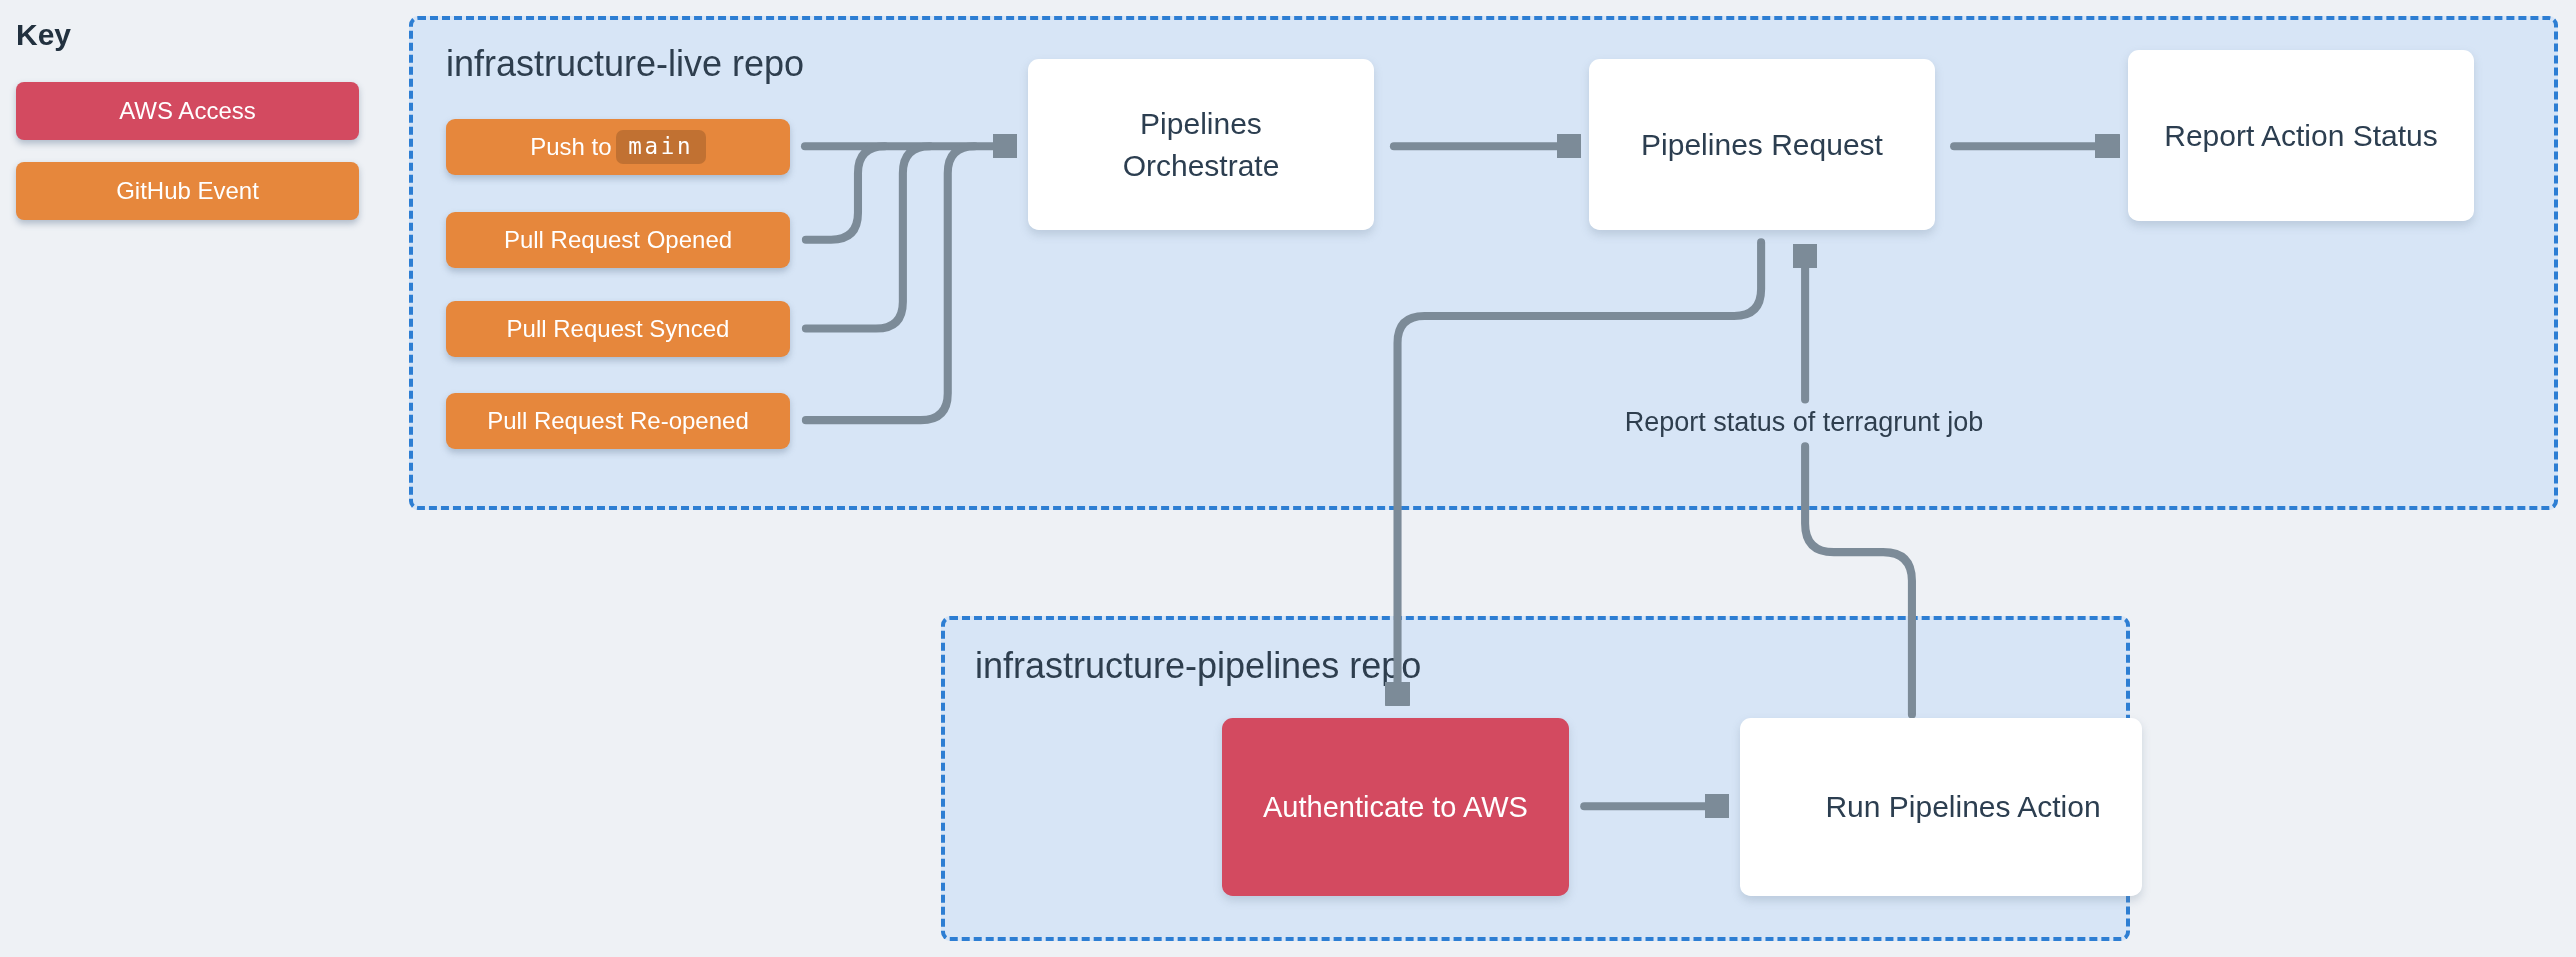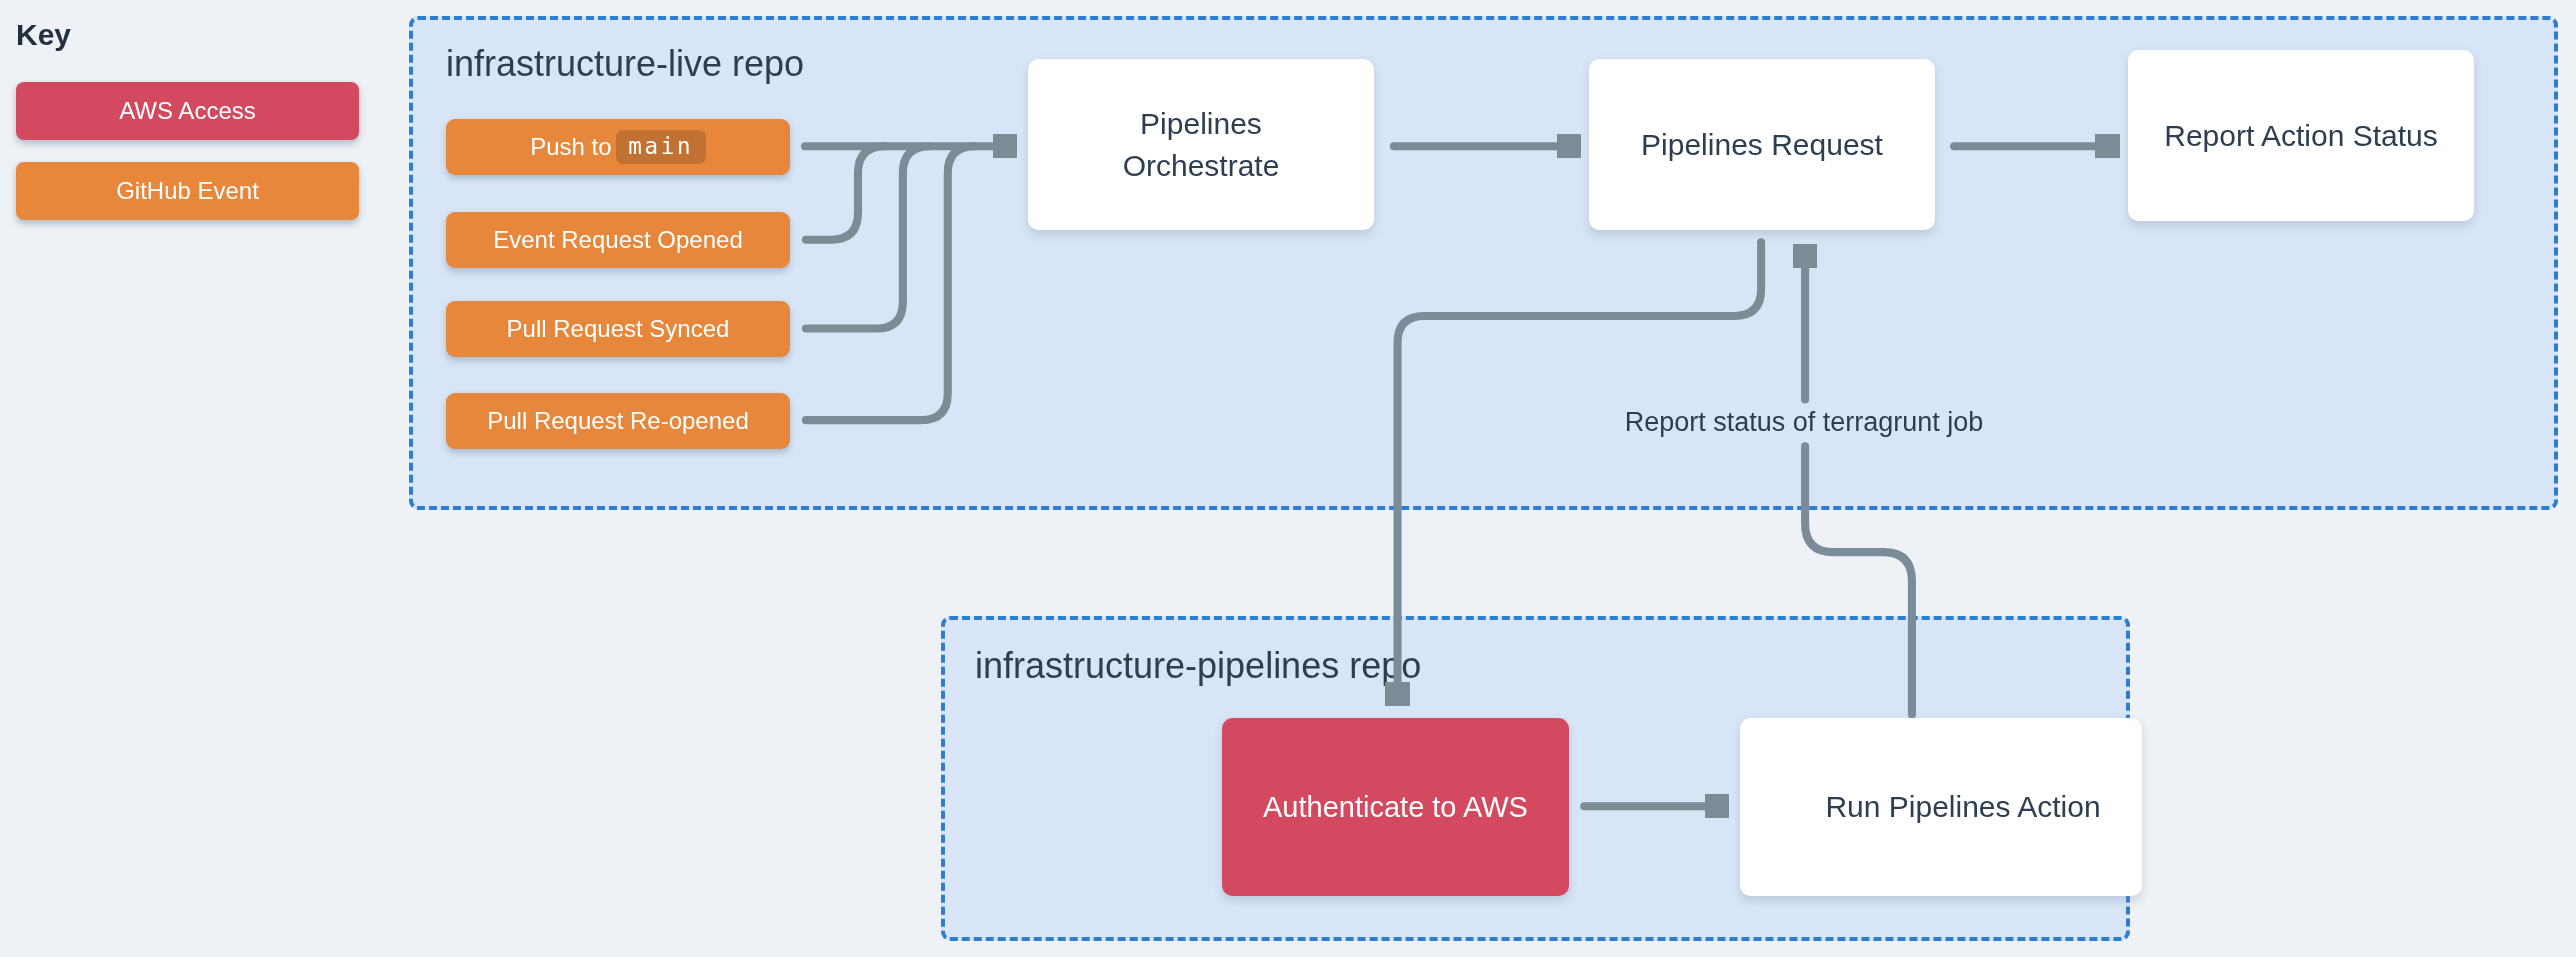--- a/index.html
+++ b/index.html
@@ -154,21 +154,21 @@
   <path d="M 2129 796 L 2129 647 Q 2129 615 2097 615 L 2042 615 Q 2010 615 2010 583 L 2010 497"></path>
   <path d="M 2010 445 L 2010 296" marker-end="url(#arrow)"></path>
   <path d="M 1764 898 L 1901 898" marker-end="url(#arrow)"></path>
 </svg>
 
 <div class="abs event-btn event-push">
   <span>Push to</span>
   <code class="code-chip">main</code>
 </div>
 <div class="abs event-btn event-opened">
-  <span>Event Request Opened</span>
+  <span>Pull Request Opened</span>
 </div>
 <div class="abs event-btn event-synced">
   <span>Pull Request Synced</span>
 </div>
 <div class="abs event-btn event-reopened">
   <span>Pull Request Re-opened</span>
 </div>
 
 <div class="abs node node-orchestrate">
   <span>Pipelines

